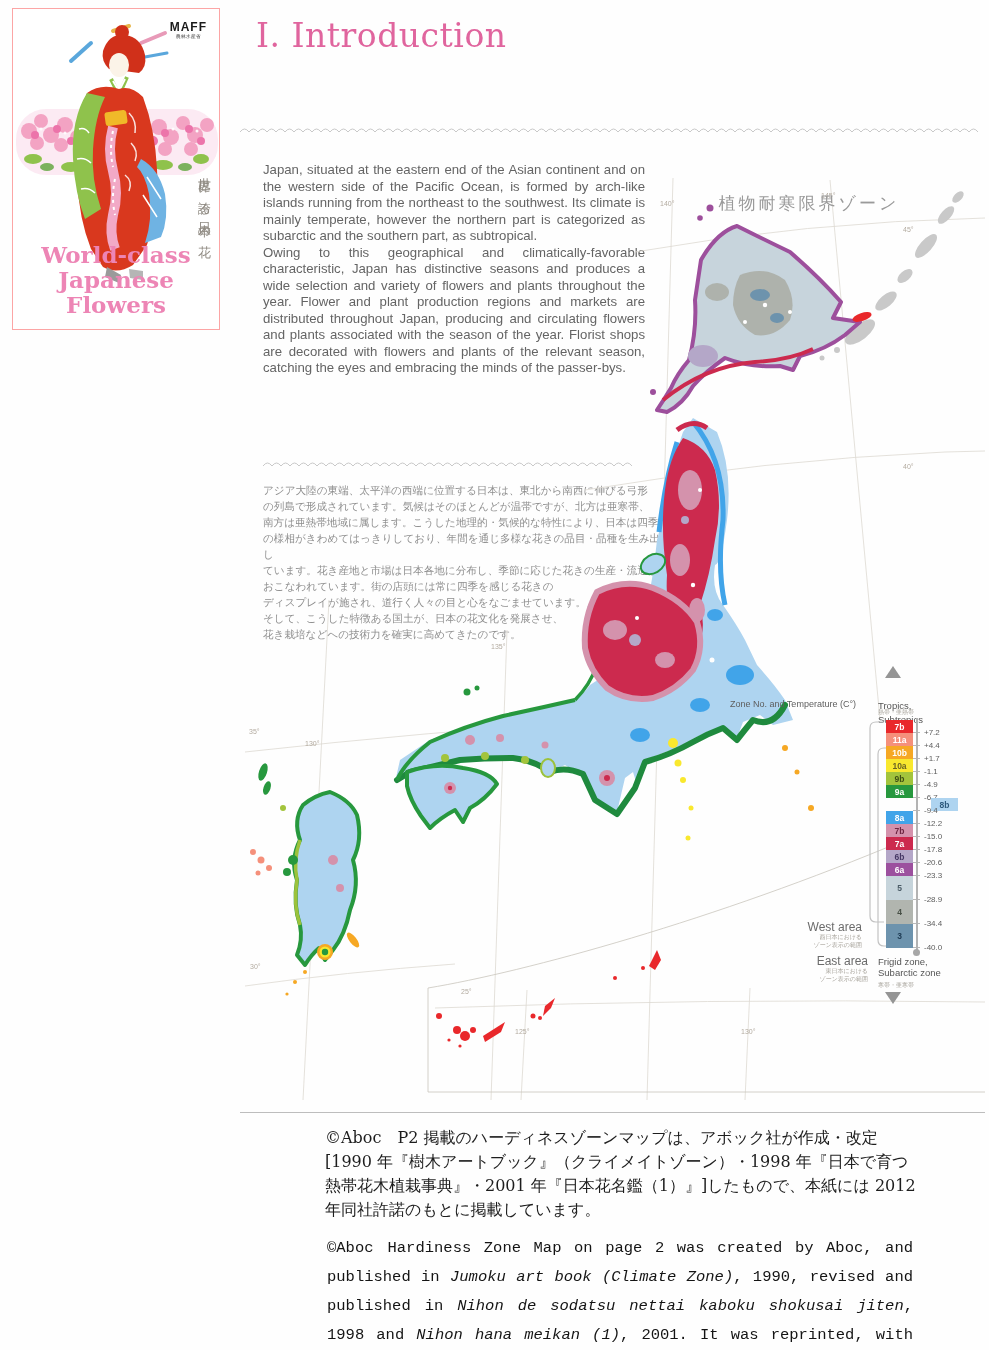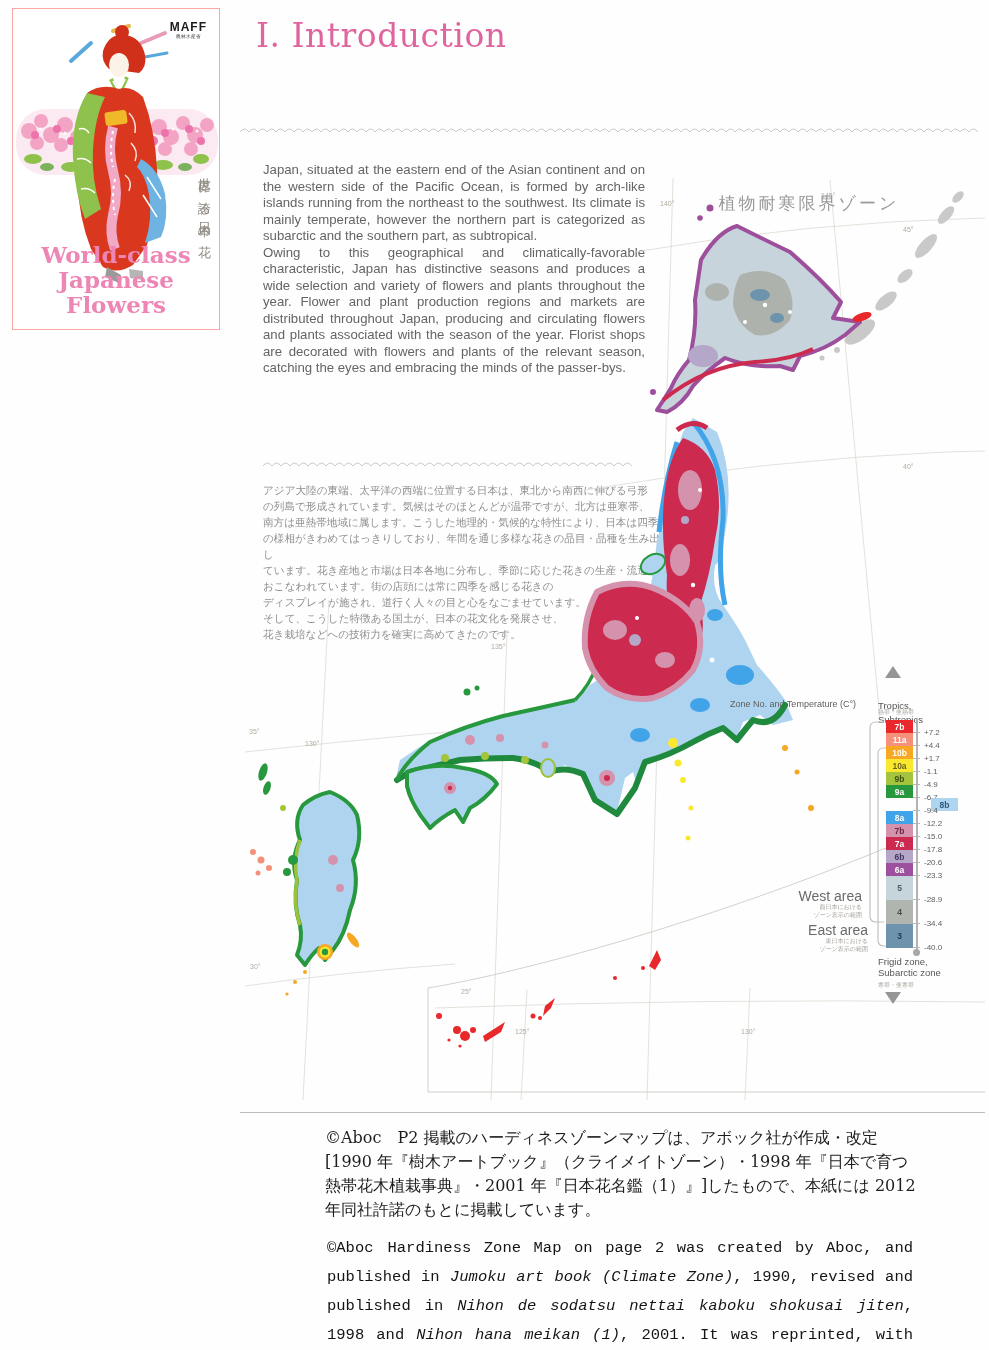--- a/index.html
+++ b/index.html
@@ -70,21 +70,21 @@
   .lz{position:relative;width:27px;}
   .lz::after{content:'';position:absolute;left:27px;bottom:0;width:7px;height:1px;background:#b9b9b9;}
   .sw{width:27px;height:100%;display:flex;align-items:center;justify-content:center;
       font-size:8.5px;font-weight:bold;box-sizing:border-box;}
   .tmp{position:absolute;left:38px;bottom:-4px;font-size:8px;color:#5d5d5d;width:34px;}
   .axis{position:absolute;left:186px;top:58px;width:2px;height:233px;background:#b3b3b3;}
   .axis-dot{position:absolute;left:183px;top:289px;width:7px;height:7px;border-radius:50%;background:#a7a7a7;}
   .lg-br{position:absolute;left:0;top:0;}
   .warea{position:absolute;left:20px;top:228px;width:112px;text-align:right;}
   .earea{position:absolute;left:30px;top:262px;width:108px;text-align:right;}
-  .area-l{font-size:14px;color:#6b6b6b;}
+  .area-l{font-size:12px;color:#6b6b6b;margin-top:32px;}
   .area-c{font-size:6px;color:#a7a39b;line-height:7.5px;}
 
   
   .rule{position:absolute;left:240px;top:1112px;width:745px;height:0;border-top:1px solid #bdbdbd;}
   .cp-jp{position:absolute;left:325px;top:1126px;width:592px;font-family:"DejaVu Serif",serif;
          font-size:16px;line-height:24px;color:#1d1d1d;}
   .cp-en{position:absolute;left:327px;top:1234px;width:586px;font-family:Liberation Mono, monospace;
          font-size:15.5px;line-height:29px;color:#141414;text-align:justify;}
   .cp-en .aboc{margin-right:14px;}
 </style>

